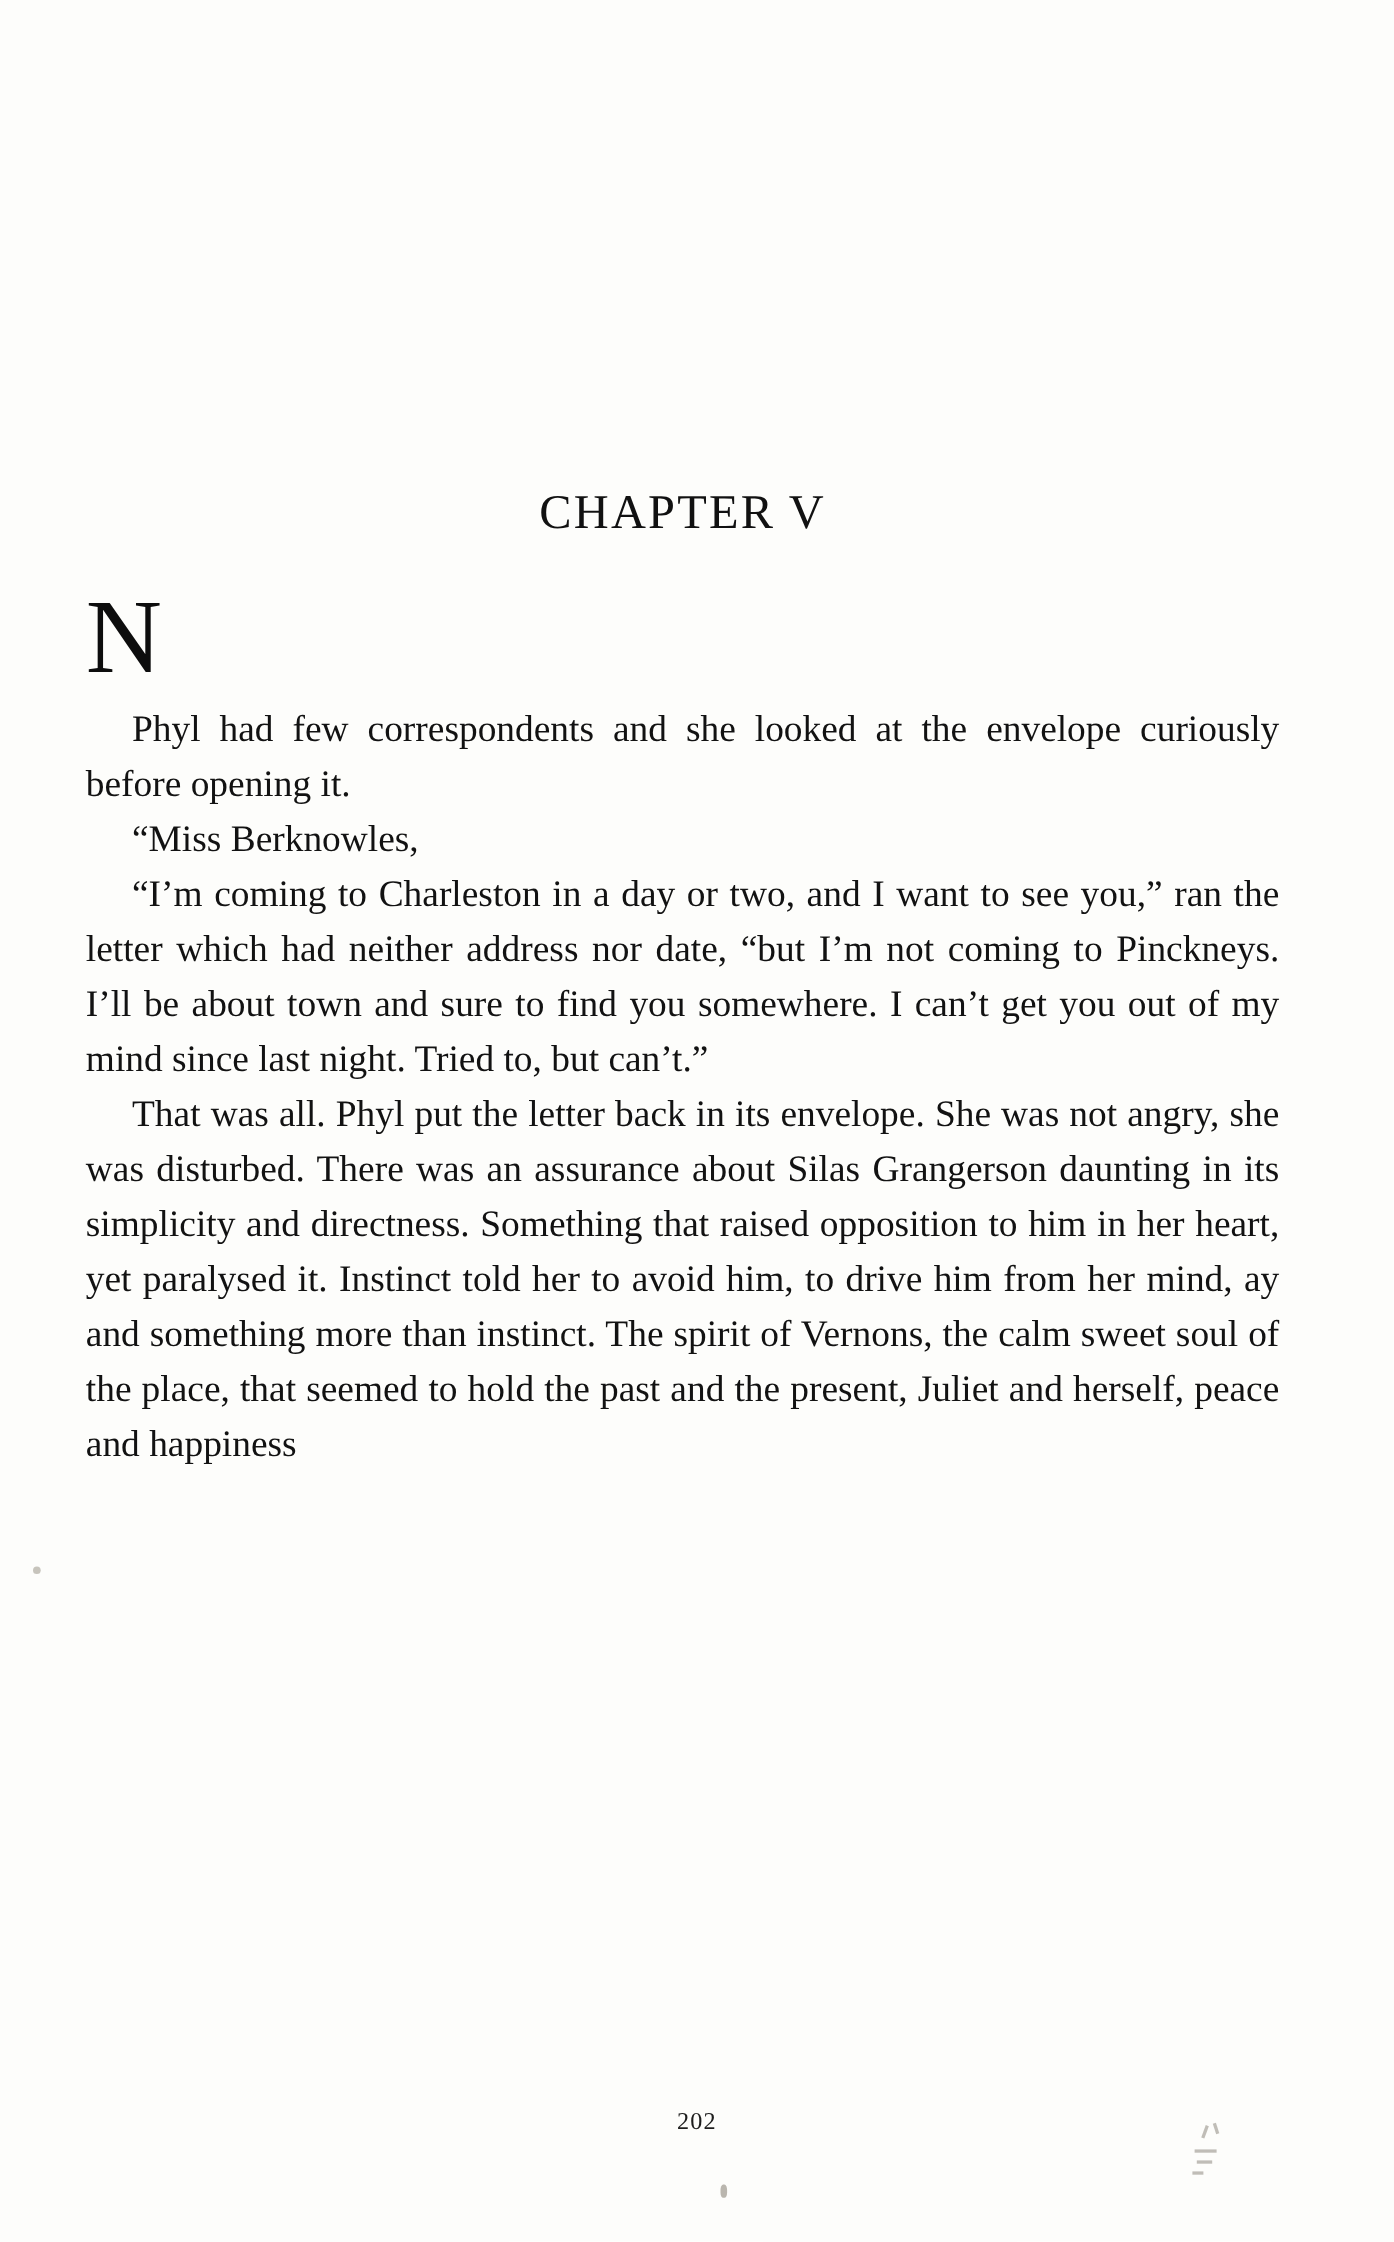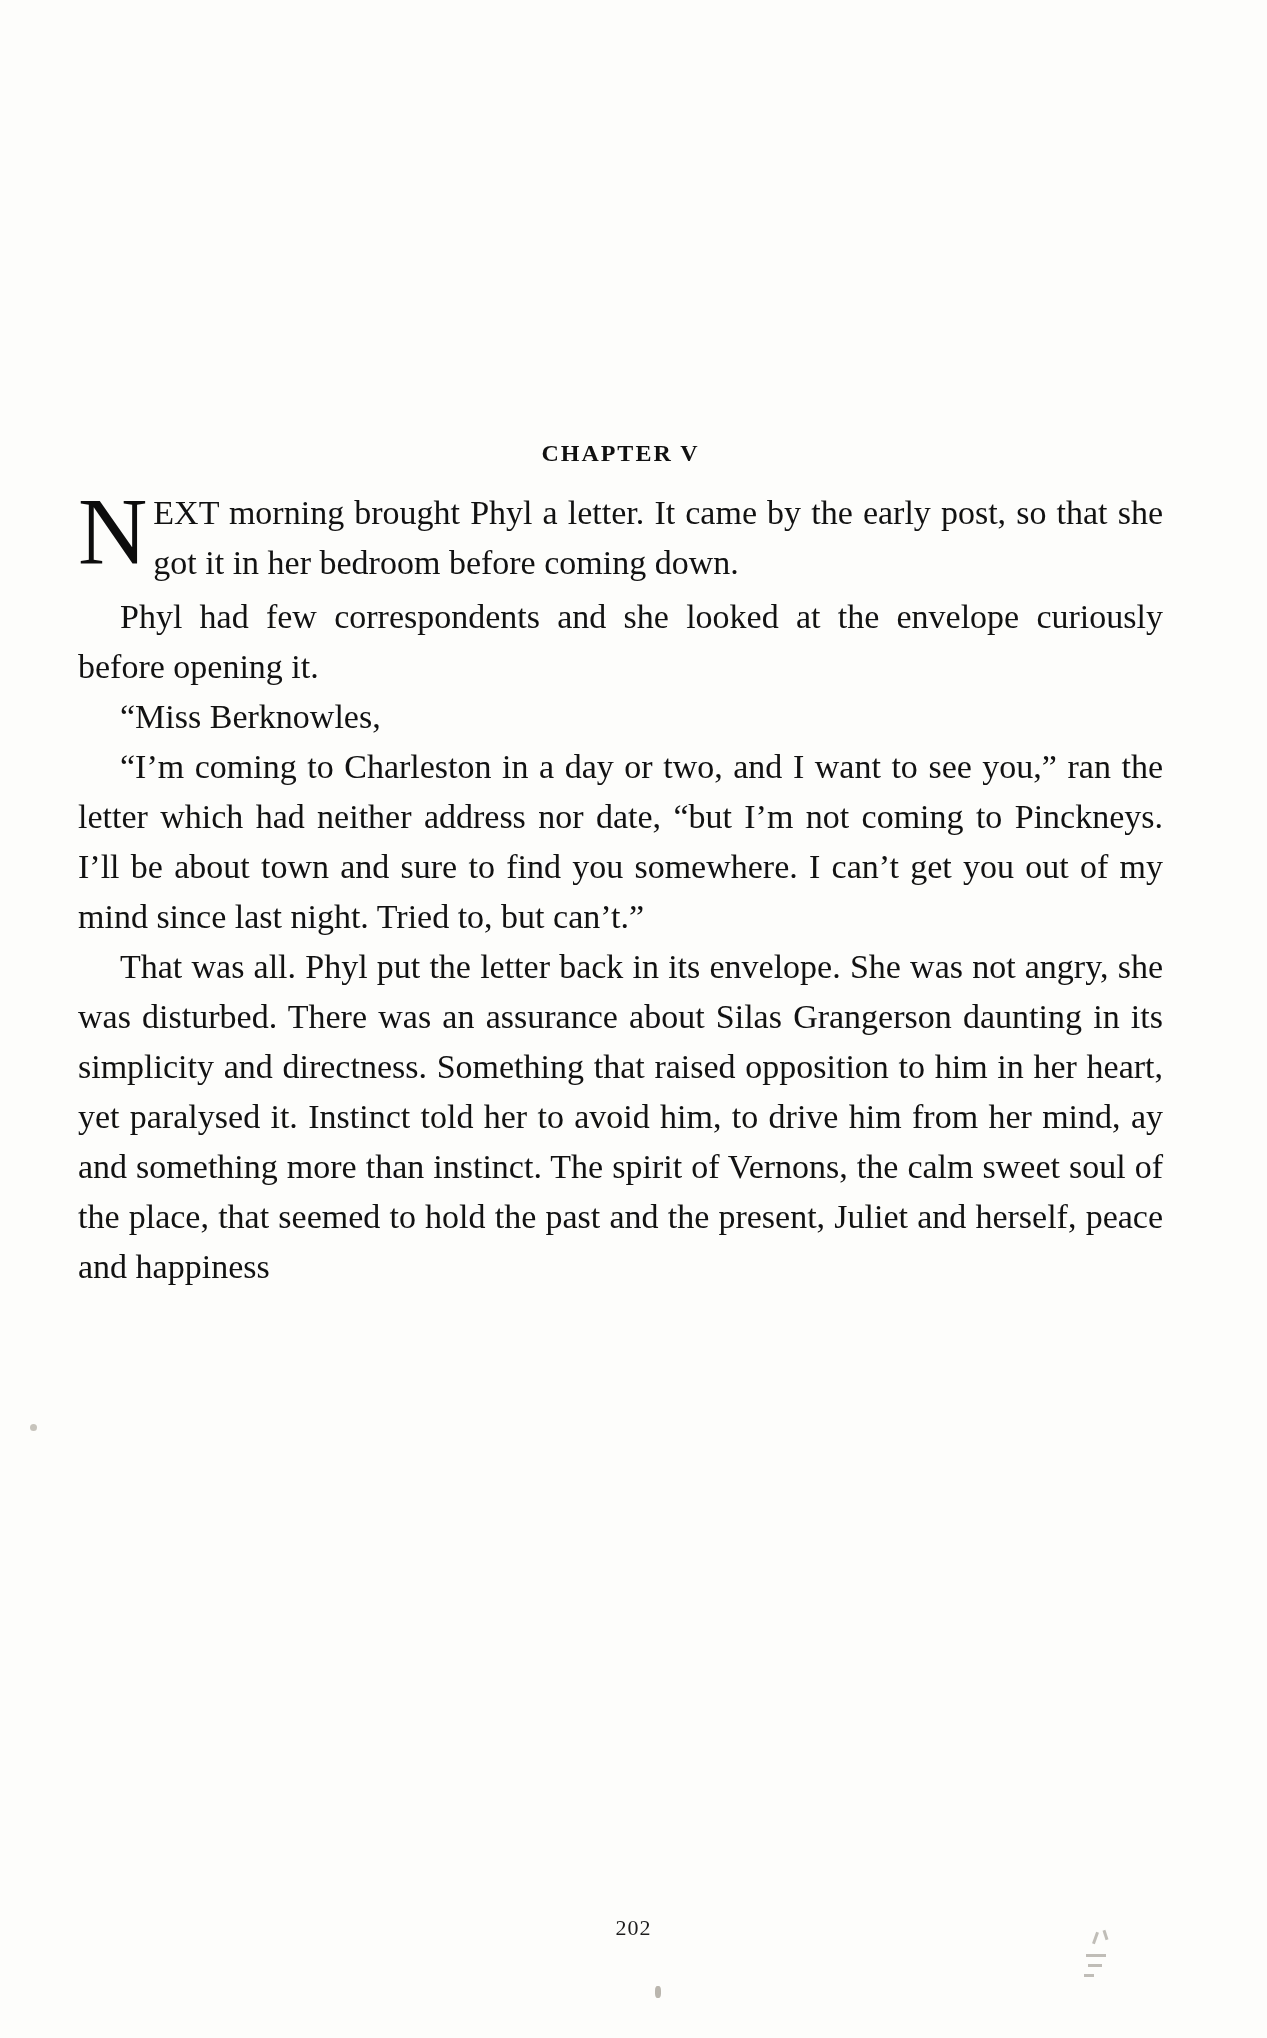--- a/index.html
+++ b/index.html
@@ -24,25 +24,25 @@
     background: #fdfdfb;
   }
   .text-block {
     position: absolute;
     left: 78px;
     top: 440px;
     width: 1085px;
   }
   .chapter-heading {
     text-align: center;
-    font-size: 24px;
+    font-size: 44px;
     letter-spacing: 2px;
     font-family: "Liberation Serif", serif;
-    margin: 0 0 21px 0;
-    font-weight: bold;
+    margin: 0 0 44px 0;
+    font-weight: normal;
     color: #111;
   }
   p.body-par {
     margin: 0;
     font-size: 34px;
     line-height: 50px;
     text-align: justify;
     text-justify: inter-word;
     color: #121212;
     text-indent: 42px;
@@ -123,21 +123,21 @@
 </head>
 <body>
 
 <div class="page">
 
   <div class="text-block">
 
     <h1 class="chapter-heading">CHAPTER V</h1>
 
     <p class="body-par first-par">
-      <span class="dropcap">N</span><span>EXT morning brought Phyl a letter.  It came by the early post, so that she got it in her bedroom before coming down.</span>
+      <span class="dropcap">N</span>
     </p>
 
     <p class="body-par">Phyl had few correspondents and she looked at the envelope curiously before opening it.</p>
 
     <p class="body-par addr-line1 no-indent" style="text-indent:42px;">“Miss Berknowles,</p>
 
 
 
     <p class="body-par">“I’m coming to Charleston in a day or two, and I want to see you,” ran the letter which had neither address nor date, “but I’m not coming to Pinckneys. I’ll be about town and sure to find you somewhere. I can’t get you out of my mind since last night. Tried to, but can’t.”</p>
 

